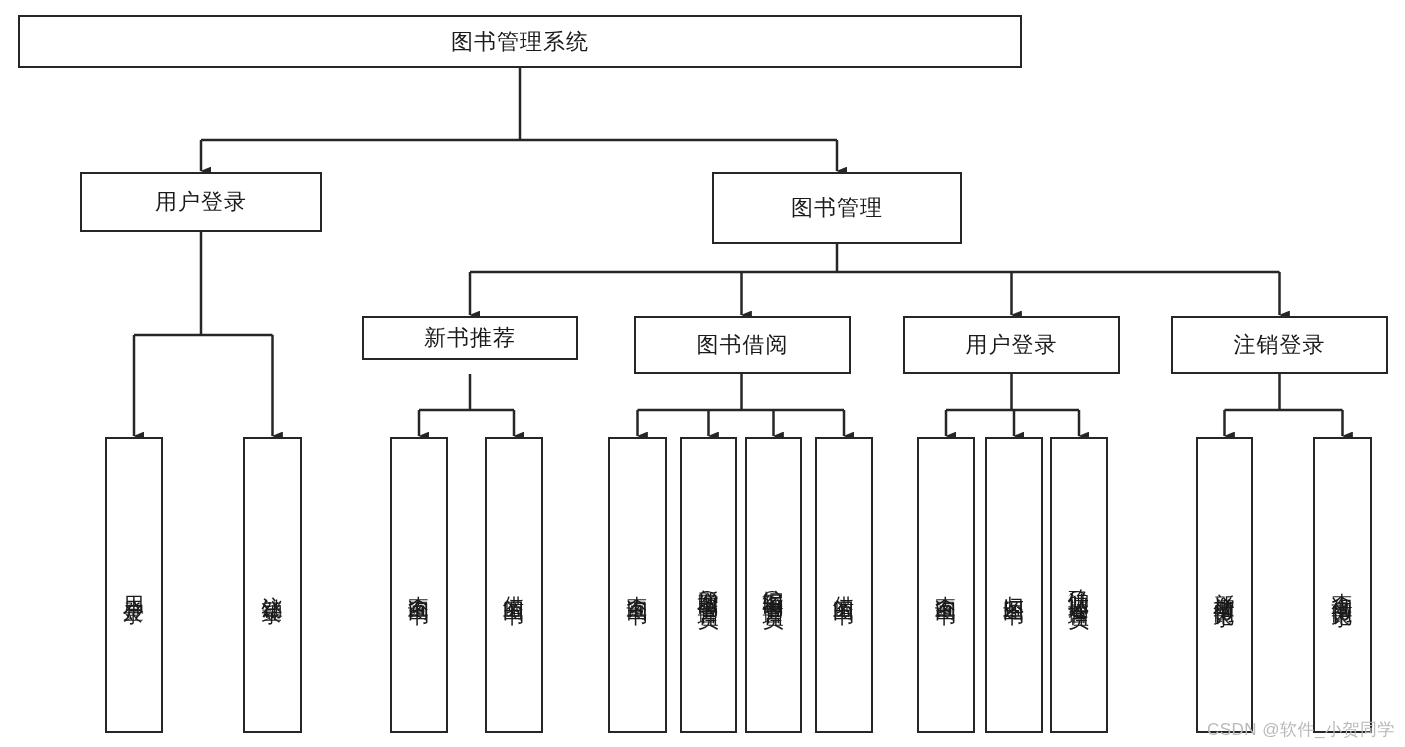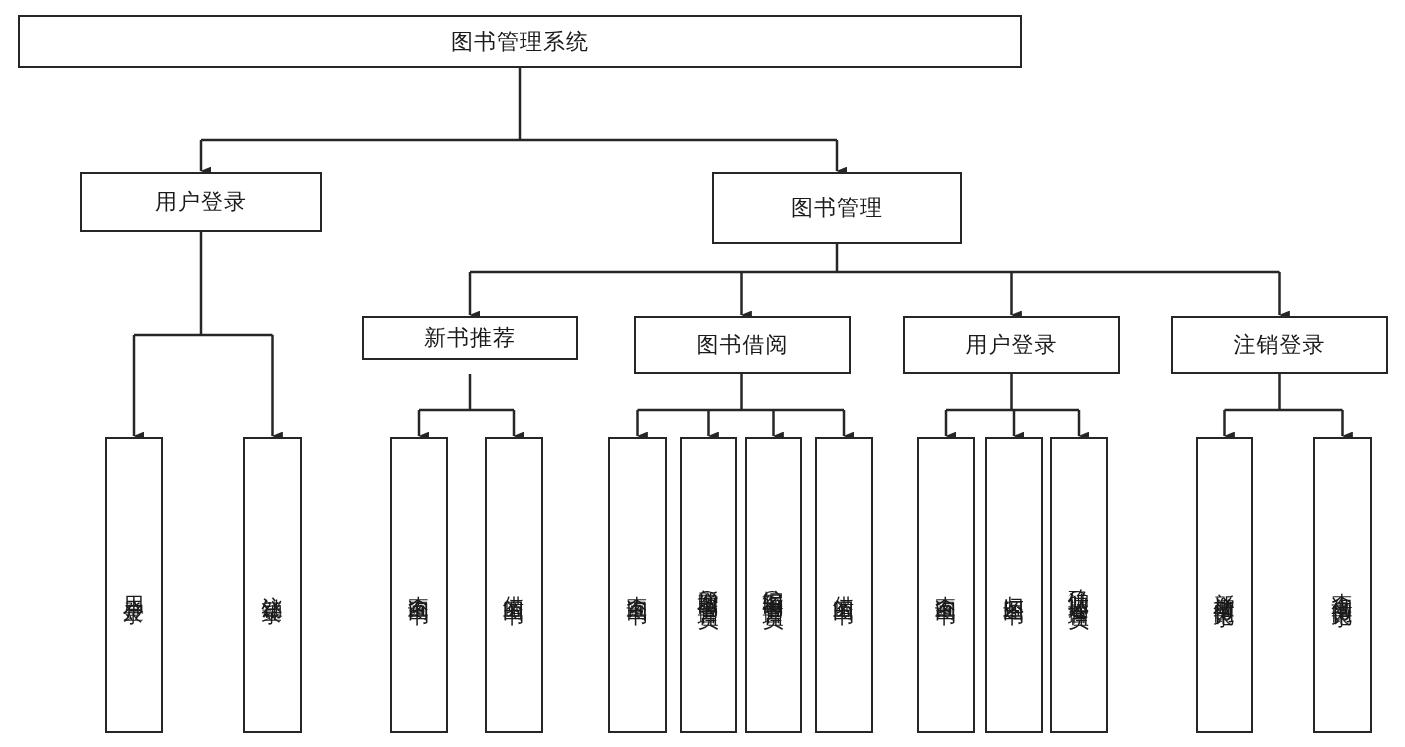--- a/index.html
+++ b/index.html
@@ -166,13 +166,14 @@
         <span class="vtext">确认归还（管理员）</span>
       </div>
       <div class="node vert" style="left: 1196px; top: 437px; width: 57px; height: 296px;">
         <span class="vtext">新增借阅记录</span>
       </div>
       <div class="node vert" style="left: 1313px; top: 437px; width: 59px; height: 296px;">
         <span class="vtext">查询借阅记录</span>
       </div>
     </div>
 
+  <div id="watermark">CSDN @软件_小贺同学</div>
 </div>
 
 </body></html>

